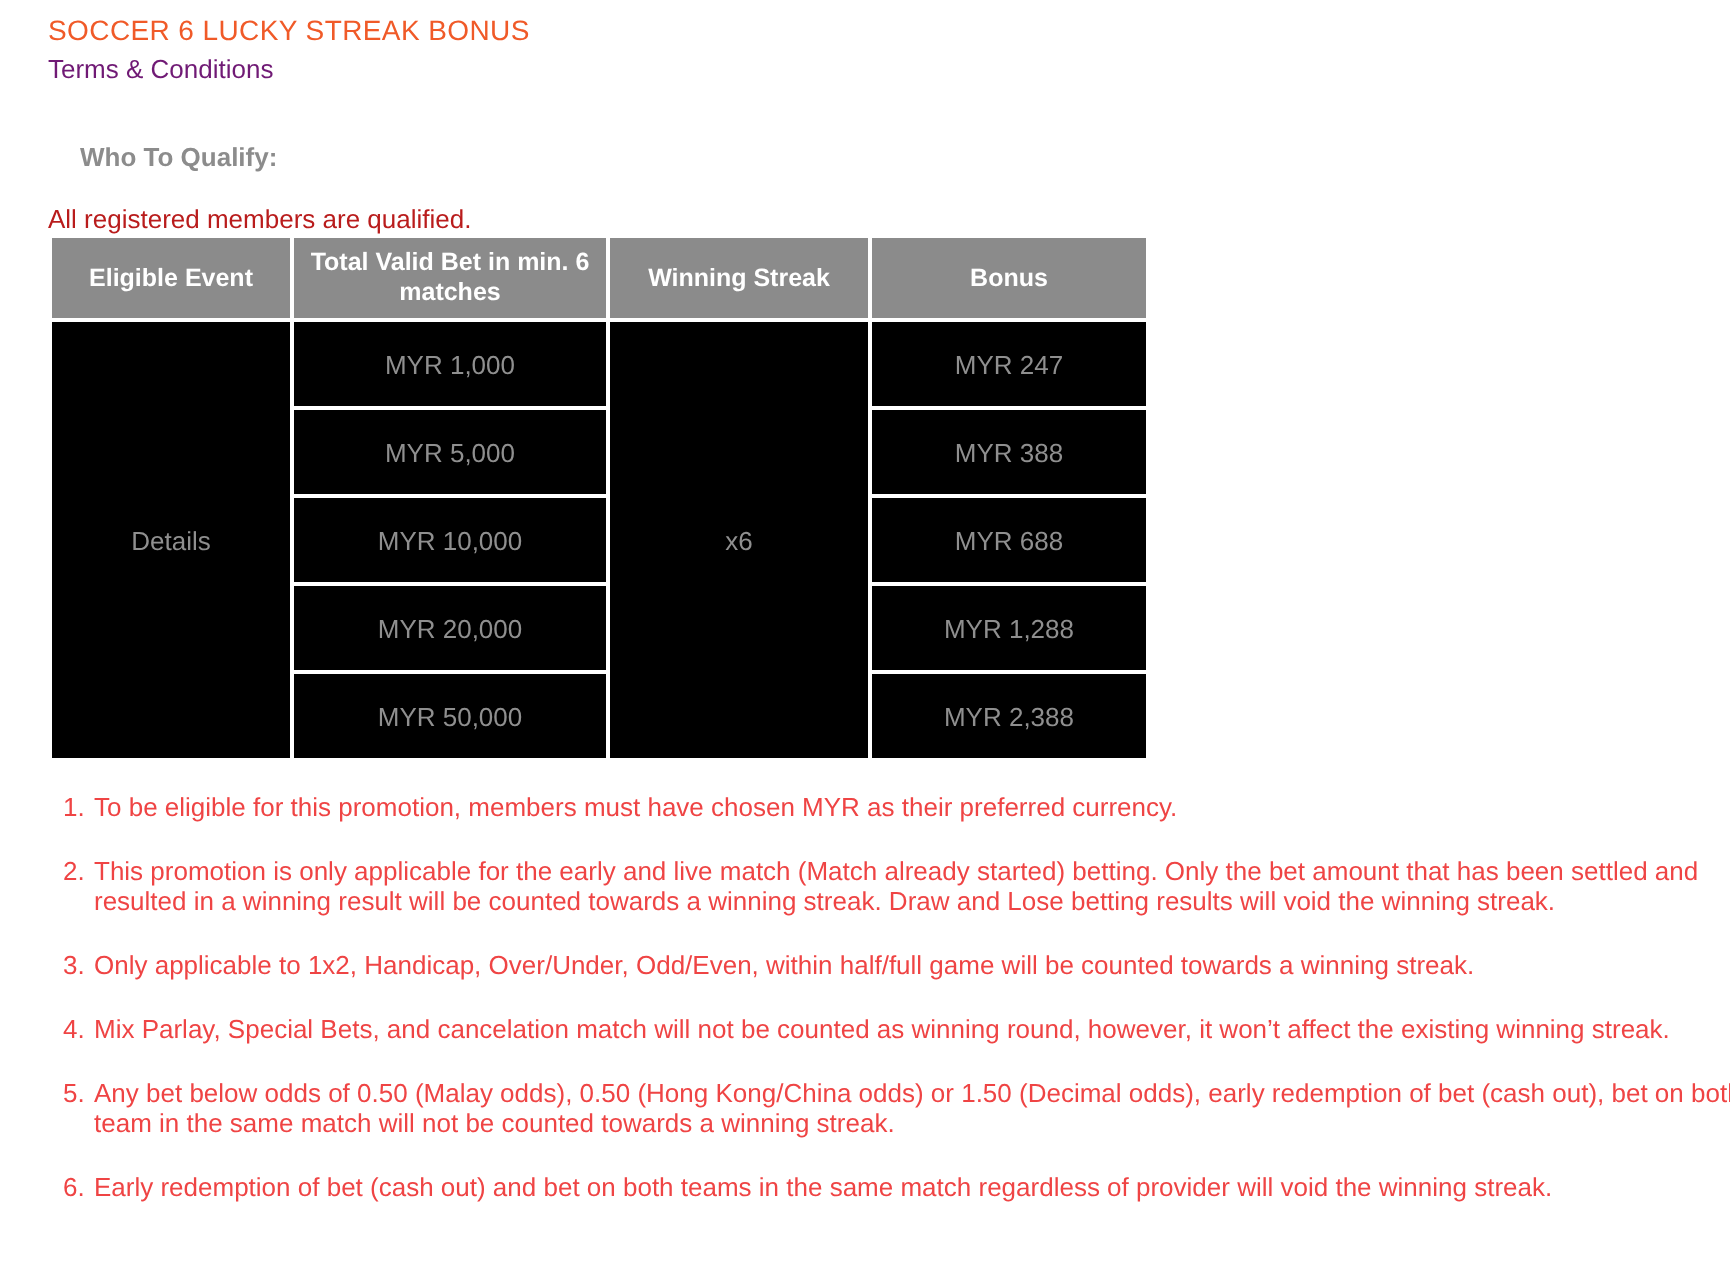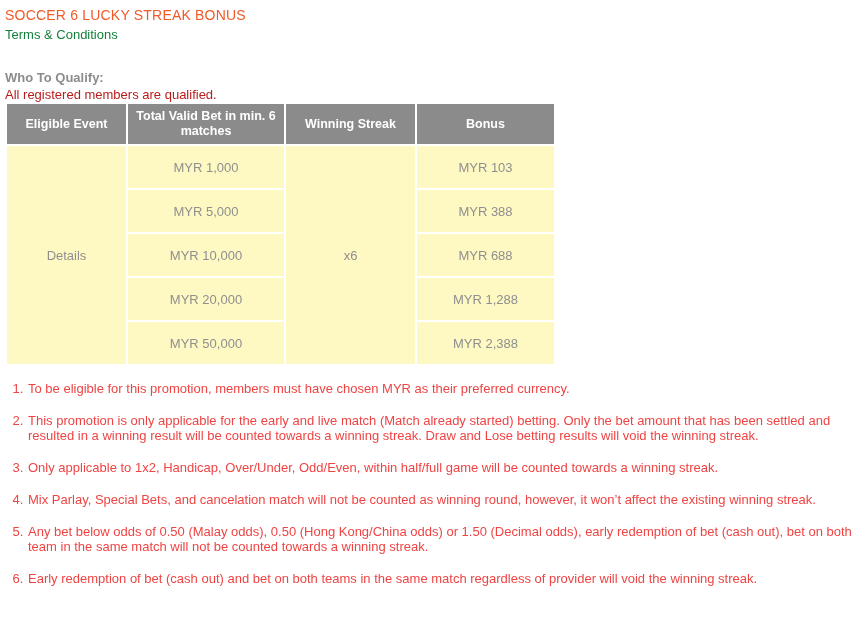--- a/index.html
+++ b/index.html
@@ -2,45 +2,45 @@
 <html><head>
 <meta charset="utf-8">
 <style>
   * { box-sizing: border-box; }
   html, body { margin: 0; padding: 0; background: #ffffff; }
   .page {
     position: relative;
     width: 865px;
     height: 635px;
     background: #ffffff;
-    padding-left: 5px;
+    padding-left: 24px;
     overflow: hidden;
     font-family: "Liberation Sans", sans-serif;
   }
   .page-title {
     margin: 0;
     padding-top: 7px;
     font-size: 14px;
     line-height: 16px;
     font-weight: normal;
     letter-spacing: 0.2px;
     color: #f05a28;
   }
   .terms-link {
     display: inline-block;
     margin-top: 4px;
     font-size: 13px;
     line-height: 15px;
-    color: #15803d;
+    color: #701a75;
     text-decoration: none;
     cursor: pointer;
     text-align: center;
   }
   .section-heading {
-    margin: 0;
+    margin: 16px;
     font-size: 13px;
     line-height: 15px;
     font-weight: bold;
     color: #8c8c8c;
   }
   .qualify-heading { margin-top: 27px; }
   .body-text {
     margin: 2px 0 0 0;
     font-size: 13px;
     line-height: 15px;
@@ -57,21 +57,21 @@
     font-size: 12.5px;
     line-height: 15px;
     font-weight: bold;
     text-align: center;
     vertical-align: middle;
     border: 2px solid #ffffff;
     height: 42px;
     padding: 2px 3px;
   }
   table.promo-table td {
-    background: #fef9c3;
+    background: #000000;
     color: #8f8f8f;
     font-size: 13px;
     text-align: center;
     vertical-align: middle;
     border: 2px solid #ffffff;
     height: 44px;
     padding: 0 3px;
   }
   .col-event  { width: 121px; }
   .col-bet    { width: 158px; }
@@ -116,21 +116,21 @@
         <th>Total Valid Bet in min. 6 matches</th>
         <th>Winning Streak</th>
         <th>Bonus</th>
       </tr>
     </thead>
     <tbody>
       <tr>
         <td rowspan="5">Details</td>
         <td>MYR 1,000</td>
         <td rowspan="5">x6</td>
-        <td>MYR 103</td>
+        <td>MYR 247</td>
       </tr>
       <tr>
         <td>MYR 5,000</td>
         <td>MYR 388</td>
       </tr>
       <tr>
         <td>MYR 10,000</td>
         <td>MYR 688</td>
       </tr>
       <tr>

